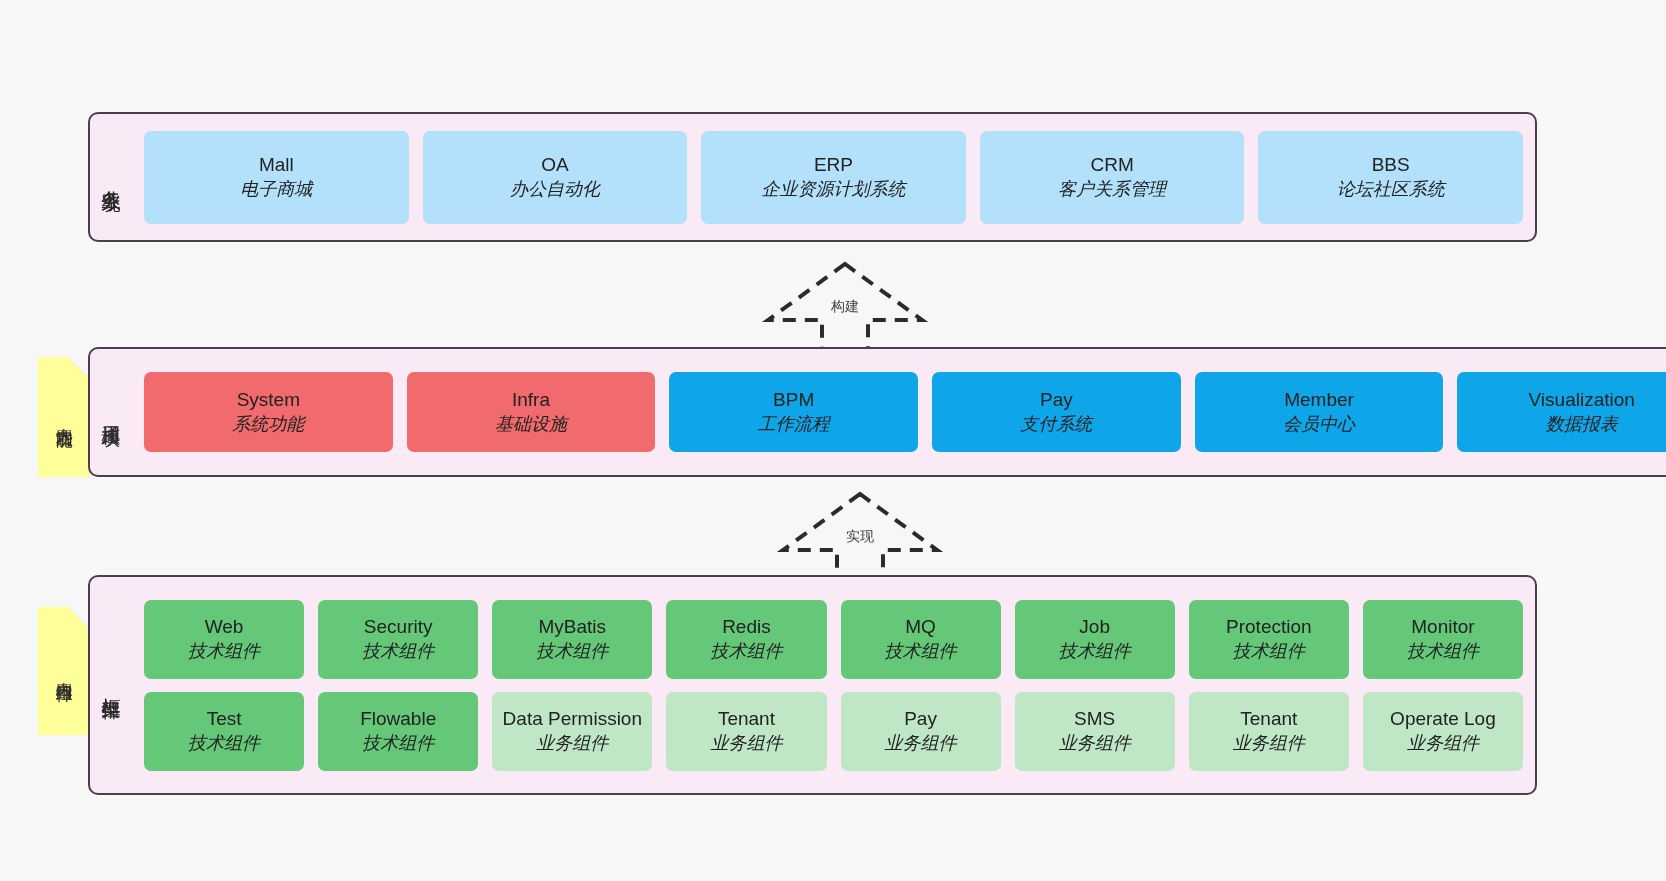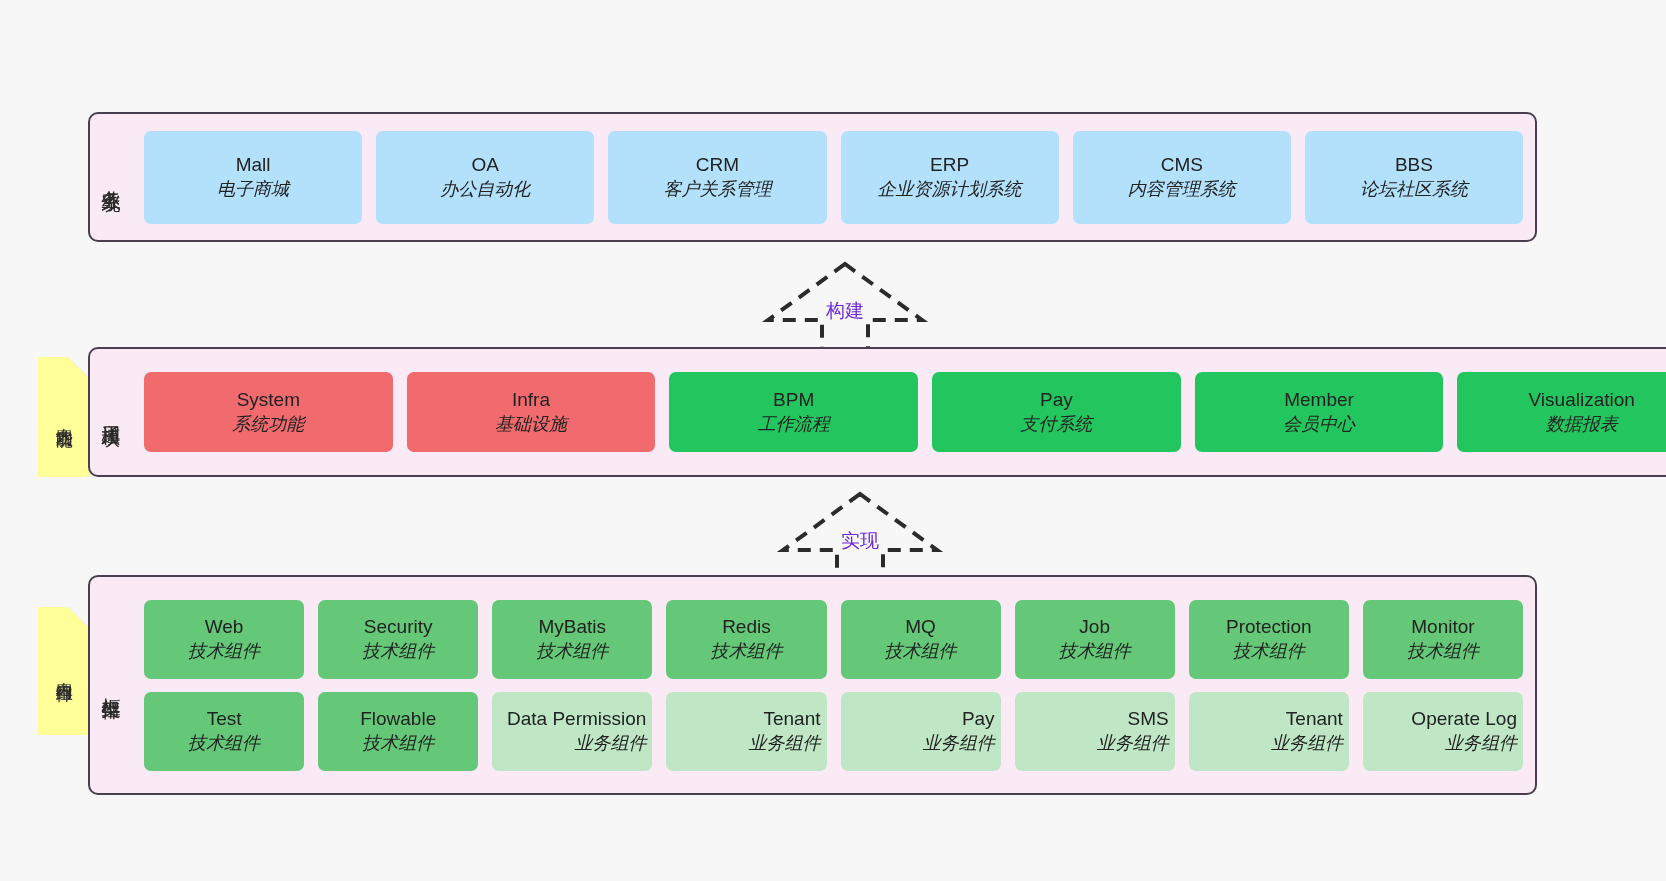--- a/index.html
+++ b/index.html
@@ -64,23 +64,23 @@
     text-align: center;
     color: #222;
     line-height: 1.28;
     padding: 4px 6px;
   }
   .card .en { font-size: 19px; }
   .card .cn { font-size: 18px; font-style: italic; }
 
   .card.blue  { background: #b3e0fb; }
   .card.red   { background: #f06a6e; }
-  .card.pink  { background: #22c55e; }
+  .card.pink  { background: #0ea5e9; }
   .card.green { background: #64c878; }
-  .card.lgreen{ background: #bfe6c5; align-items: flex-end; }
+  .card.lgreen{ background: #bfe6c5; }
 
   
   #layer-business { left: 88px; top: 112px; width: 1449px; height: 130px; }
   #layer-business .card { height: 93px; }
 
   #layer-common { left: 88px; top: 347px; width: 1632px; height: 130px; }
   #layer-common .card { height: 80px; }
 
   #layer-framework { left: 88px; top: 575px; width: 1449px; height: 220px; }
   #layer-framework .card { height: 79px; }
@@ -121,22 +121,22 @@
   #note-framework { left: 38px; top: 607px; height: 128px; }
 
   
   .arrow { position: absolute; width: 170px; height: 96px; }
   .arrow svg { position: absolute; inset: 0; }
   .arrow-label {
     position: absolute;
     left: 50%;
     top: 40px;
     transform: translateX(-50%);
-    font-size: 19px;
-    color: #6d28d9;
+    font-size: 14px;
+    color: #404040;
     background: #f7f7f7;
     padding: 0 2px;
     white-space: nowrap;
   }
   #arrow-build   { left: 760px; top: 258px; }
   #arrow-realize { left: 775px; top: 488px; }
 </style>
 </head>
 <body>
 
@@ -147,30 +147,26 @@
     <div class="layer-body" id="business-cards">
         <div class="card blue">
           <span class="en">Mall</span>
           <span class="cn">电子商城</span>
         </div>
         <div class="card blue">
           <span class="en">OA</span>
           <span class="cn">办公自动化</span>
         </div>
         <div class="card blue">
+          <span class="en">ERP</span>
+          <span class="cn">企业资源计划系统</span>
+        </div>
+        <div class="card blue">
           <span class="en">CRM</span>
           <span class="cn">客户关系管理</span>
-        </div>
-        <div class="card blue">
-          <span class="en">ERP</span>
-          <span class="cn">企业资源计划系统</span>
-        </div>
-        <div class="card blue">
-          <span class="en">CMS</span>
-          <span class="cn">内容管理系统</span>
         </div>
         <div class="card blue">
           <span class="en">BBS</span>
           <span class="cn">论坛社区系统</span>
         </div>
       </div>
   </div>
 
   <div class="arrow" id="arrow-build">
     <svg viewBox="0 0 170 96" width="170" height="96">

